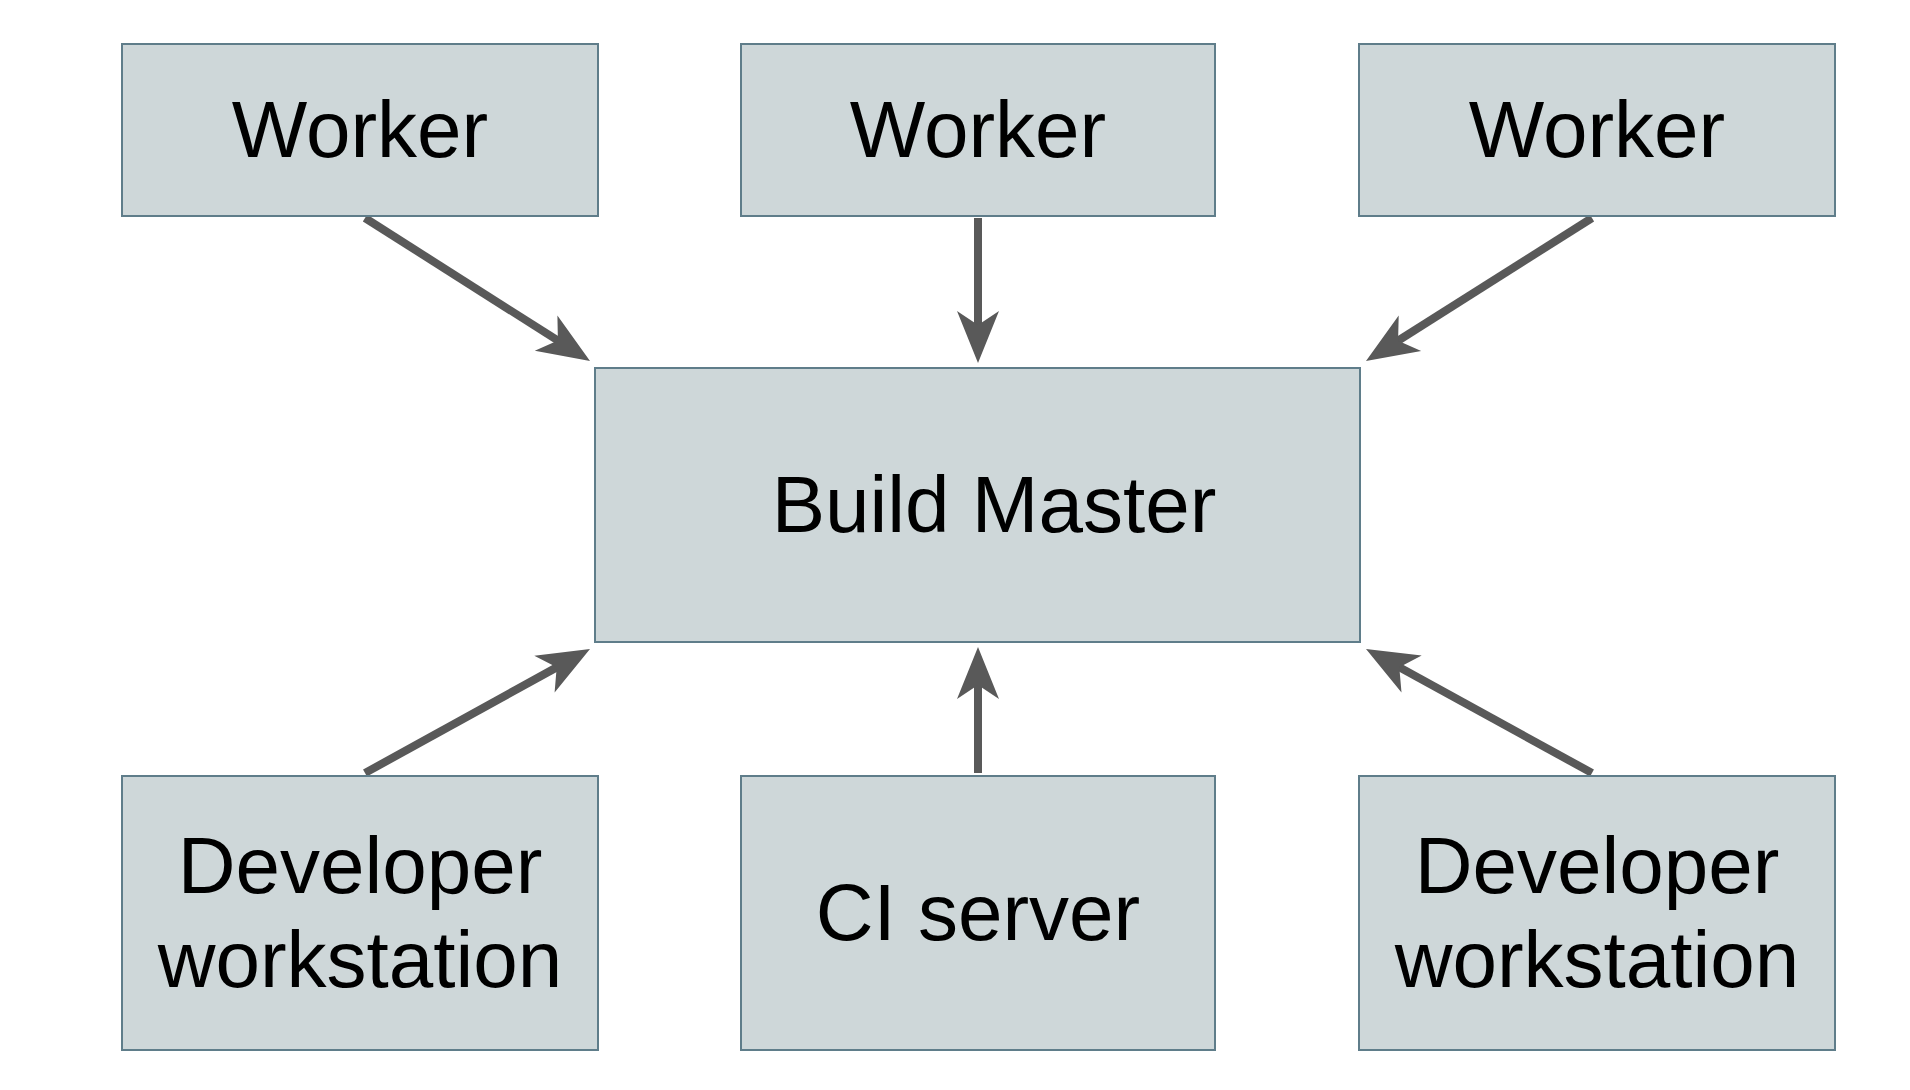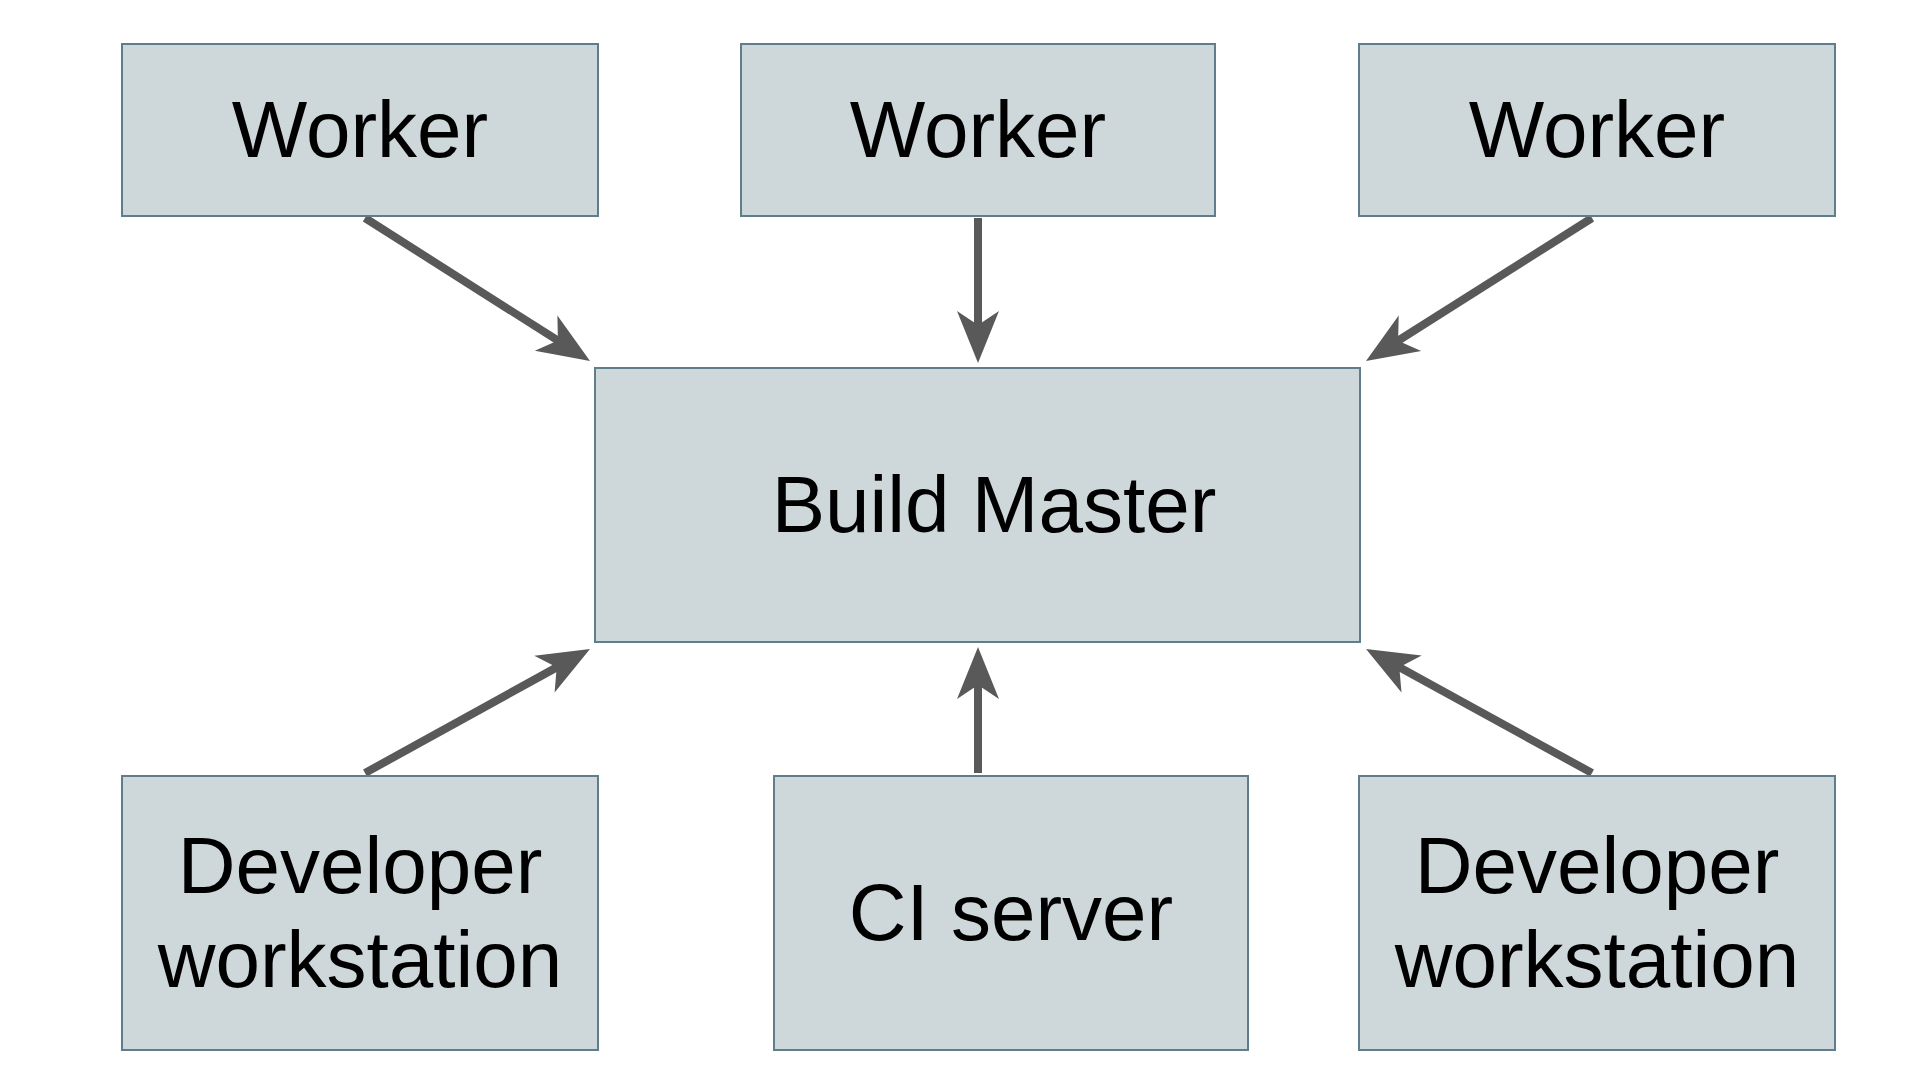--- a/index.html
+++ b/index.html
@@ -81,20 +81,20 @@
     <div class="node" style="left: 1358px; top: 43px; width: 478px; height: 174px; background: rgb(206, 215, 217); border: 2px solid rgb(95, 125, 138);">
       <div class="node-line" style="color: rgb(0, 0, 0);">Worker</div>
     </div>
     <div class="node" style="left: 594px; top: 367px; width: 767px; height: 276px; background: rgb(206, 215, 217); border: 2px solid rgb(95, 125, 138); padding-left: 33px;">
       <div class="node-line" style="color: rgb(0, 0, 0);">Build Master</div>
     </div>
     <div class="node" style="left: 121px; top: 775px; width: 478px; height: 276px; background: rgb(206, 215, 217); border: 2px solid rgb(95, 125, 138);">
       <div class="node-line" style="color: rgb(0, 0, 0);">Developer</div>
       <div class="node-line" style="color: rgb(0, 0, 0);">workstation</div>
     </div>
-    <div class="node" style="left: 740px; top: 775px; width: 476px; height: 276px; background: rgb(206, 215, 217); border: 2px solid rgb(95, 125, 138); margin-left: 33px;">
+    <div class="node" style="left: 740px; top: 775px; width: 476px; height: 276px; background: rgb(206, 215, 217); border: 2px solid rgb(95, 125, 138);">
       <div class="node-line" style="color: rgb(0, 0, 0);">CI server</div>
     </div>
     <div class="node" style="left: 1358px; top: 775px; width: 478px; height: 276px; background: rgb(206, 215, 217); border: 2px solid rgb(95, 125, 138);">
       <div class="node-line" style="color: rgb(0, 0, 0);">Developer</div>
       <div class="node-line" style="color: rgb(0, 0, 0);">workstation</div>
     </div>
   </div>
 
 </body></html>

